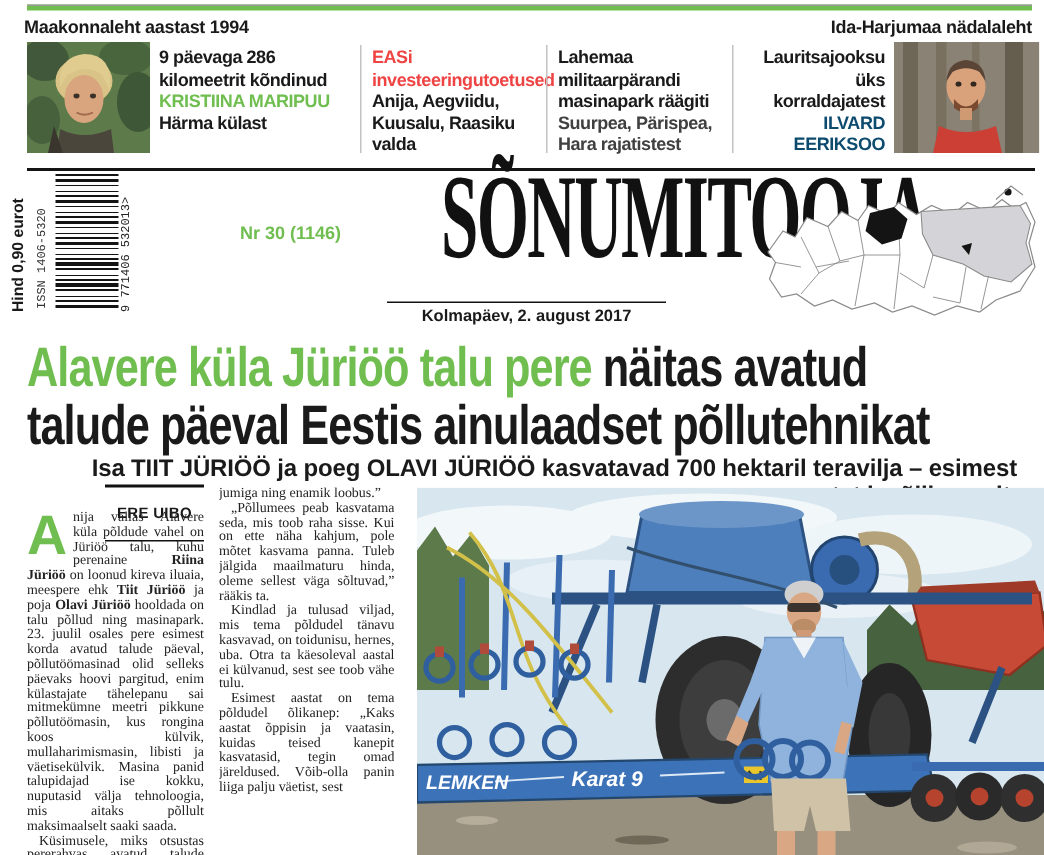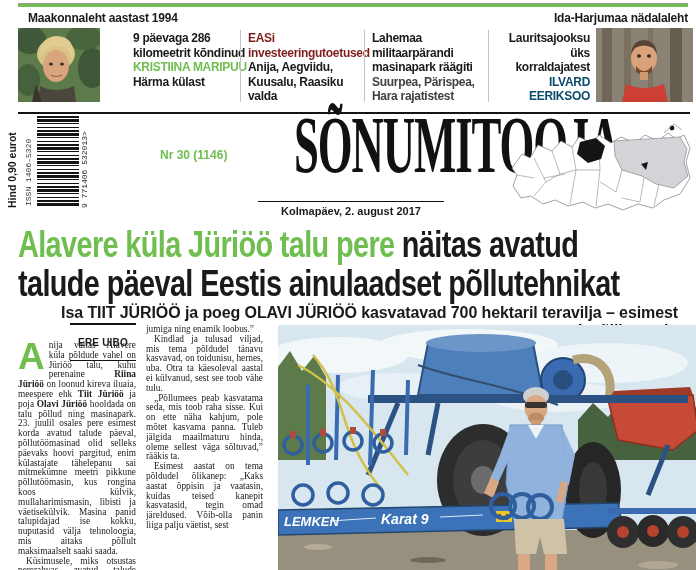--- a/index.html
+++ b/index.html
@@ -3,21 +3,21 @@
 <meta charset="utf-8">
 <style>
   html,body{margin:0;padding:0;background:#e9e9e9;}
   .page{position:relative;width:696px;height:570px;background:#fff;overflow:hidden;
         font-family:"Liberation Sans",sans-serif;color:#1a1a1a;}
   
   .top-rule{position:absolute;left:18px;width:670px;top:3px;height:3px;background:#6fbe4f;border-top:1px solid #9a9a9a;}
   .mast-rule{position:absolute;left:18px;width:672px;top:112px;height:2px;background:#141414;}
   
   .kicker{position:absolute;top:11px;font-size:12px;font-weight:bold;letter-spacing:-0.2px;}
-  .kicker.left{left:28px;} .kicker.right{right:8px;}
+  .kicker.left{left:16px;} .kicker.right{right:8px;}
   
   .tphoto{position:absolute;top:28px;overflow:hidden;}
   .tdiv{position:absolute;top:30px;height:72px;width:1px;background:#c2c2c2;}
   .ttext{position:absolute;top:31px;font-size:12px;font-weight:bold;line-height:14.5px;letter-spacing:-0.3px;}
   
   .vtext{writing-mode:vertical-rl;transform:rotate(180deg);position:absolute;}
   .price{left:6px;top:116px;height:92px;font-size:10.5px;font-weight:bold;}
   .issn{left:24px;top:118px;height:88px;font-size:8px;color:#333;font-family:"Liberation Mono",monospace;}
   .barcode{position:absolute;left:37px;top:116px;width:42px;height:90px;
      background:repeating-linear-gradient(180deg,#141414 0 1.5px,#fff 1.5px 3px,#141414 3px 5.5px,#fff 5.5px 7px,#141414 7px 8.2px,#fff 8.2px 11px,#141414 11px 12px,#fff 12px 14px);}
@@ -67,24 +67,24 @@
       <ellipse cx="38" cy="26" rx="19" ry="16" fill="#d9c386"></ellipse>
       <ellipse cx="38" cy="38" rx="13" ry="16" fill="#d8a57e"></ellipse>
       <path d="M22,30 Q20,10 38,8 Q58,8 55,32 L50,22 Q40,14 27,22 Z" fill="#e0cc8f"></path>
       <ellipse cx="33" cy="36" rx="2" ry="1.6" fill="#3a3128"></ellipse>
       <ellipse cx="44" cy="36" rx="2" ry="1.6" fill="#3a3128"></ellipse>
       <path d="M33,47 Q38,50 44,47" stroke="#a06a4c" fill="none" stroke-width="1.2"></path>
       <path d="M20,74 L22,58 Q38,66 56,58 L58,74 Z" fill="#4a463c"></path>
       <path d="M14,74 L18,56 24,74 Z" fill="#3a362e"></path>
     </svg>
   </div>
-  <div class="ttext" style="left:106px;width:132px;margin-left:27px;"><span>9 päevaga 286 kilomeetrit kõndinud </span><span style="color: rgb(111, 190, 79);">KRISTIINA MARIPUU</span><span> Härma külast</span></div>
+  <div class="ttext" style="left:106px;width:132px;"><span>9 päevaga 286 kilomeetrit kõndinud </span><span style="color: rgb(111, 190, 79);">KRISTIINA MARIPUU</span><span> Härma külast</span></div>
 
   <div class="tdiv" style="left:240px;"></div>
-  <div class="ttext" style="left:248px;width:110px;"><span style="color: #7f1d1d; margin-top: 29px;">EASi investeeringutoetused </span><span>Anija, Aegviidu, Kuusalu, Raasiku valda</span></div>
+  <div class="ttext" style="left:248px;width:110px;"><span style="color: #ef4444; margin-top: 29px;">EASi investeeringutoetused </span><span>Anija, Aegviidu, Kuusalu, Raasiku valda</span></div>
 
   <div class="tdiv" style="left:364px;"></div>
   <div class="ttext" style="left:372px;width:110px;"><span>Lahemaa militaarpärandi masinapark räägiti </span><span style="color: #404040;">Suurpea, Pärispea, Hara rajatistest</span></div>
 
   <div class="tdiv" style="left:488px;"></div>
   <div class="ttext" style="left:494px;width:96px;text-align:right;"><span>Lauritsajooksu üks korraldajatest </span><span style="color: #0c4a6e;">ILVARD EERIKSOO</span></div>
 
   <div class="tphoto" style="left:596px;width:97px;height:74px;">
     <svg width="97" height="74">
       <rect width="97" height="74" fill="#8a8274"></rect>
@@ -130,22 +130,22 @@
   </div>
   <div class="subhead"><span>Isa </span><span style="font-weight: bold;">TIIT JÜRIÖÖ</span><span> ja poeg </span><span style="font-weight: bold;">OLAVI JÜRIÖÖ</span><span> kasvatavad 700 hektaril teravilja – esimest aastat ka õlikanepit.</span></div>
 
   <div class="byline">ERE UIBO</div>
   <div class="col col1">
       <p><span class="dropcap" style="color: rgb(111, 190, 79);">A</span><span>nija vallas Alavere küla põldude vahel on Jüriöö talu, kuhu perenaine </span><span style="font-weight: bold;">Riina Jüriöö</span><span> on loonud kireva iluaia, meespere ehk </span><span style="font-weight: bold;">Tiit Jüriöö</span><span> ja poja </span><span style="font-weight: bold;">Olavi Jüriöö</span><span> hooldada on talu põllud ning masinapark. 23. juulil osales pere esimest korda avatud talude päeval, põllutöömasinad olid selleks päevaks hoovi pargitud, enim külastajate tähelepanu sai mitmekümne meetri pikkune põllutöömasin, kus rongina koos külvik, mullaharimismasin, libisti ja väetisekülvik. Masina panid talupidajad ise kokku, nuputasid välja tehnoloogia, mis aitaks põllult maksimaalselt saaki saada.</span></p>
       <p class="indent"><span>Küsimusele, miks otsustas pererahvas avatud talude päeval osaleda, vastas Tiit Jüriöö: „Möödunud aastal käisid talus</span></p>
     </div>
   <div class="col col2">
       <p><span>jumiga ning enamik loobus.”</span></p>
+      <p class="indent"><span>„Põllumees peab kasvatama seda, mis toob raha sisse. Kui on ette näha kahjum, pole mõtet kasvama panna. Tuleb jälgida maailmaturu hinda, oleme sellest väga sõltuvad,” rääkis ta.</span></p>
       <p class="indent"><span>Kindlad ja tulusad viljad, mis tema põldudel tänavu kasvavad, on toidunisu, hernes, uba. Otra ta käesoleval aastal ei külvanud, sest see toob vähe tulu.</span></p>
-      <p class="indent"><span>„Põllumees peab kasvatama seda, mis toob raha sisse. Kui on ette näha kahjum, pole mõtet kasvama panna. Tuleb jälgida maailmaturu hinda, oleme sellest väga sõltuvad,” rääkis ta.</span></p>
       <p class="indent"><span>Esimest aastat on tema põldudel õlikanep: „Kaks aastat õppisin ja vaatasin, kuidas teised kanepit kasvatasid, tegin omad järeldused. Võib-olla panin liiga palju väetist, sest</span></p>
     </div>
 
   <div class="mainphoto">
     <svg width="426" height="245" viewBox="0 0 426 245">
       <rect width="426" height="245" fill="#d7e6ef"></rect>
       <ellipse cx="60" cy="30" rx="70" ry="18" fill="#f2f7fa"></ellipse>
       <ellipse cx="190" cy="20" rx="90" ry="16" fill="#f2f7fa"></ellipse>
       <ellipse cx="330" cy="38" rx="80" ry="20" fill="#eef5f9"></ellipse>
       <ellipse cx="120" cy="62" rx="60" ry="14" fill="#e7f0f6"></ellipse>

